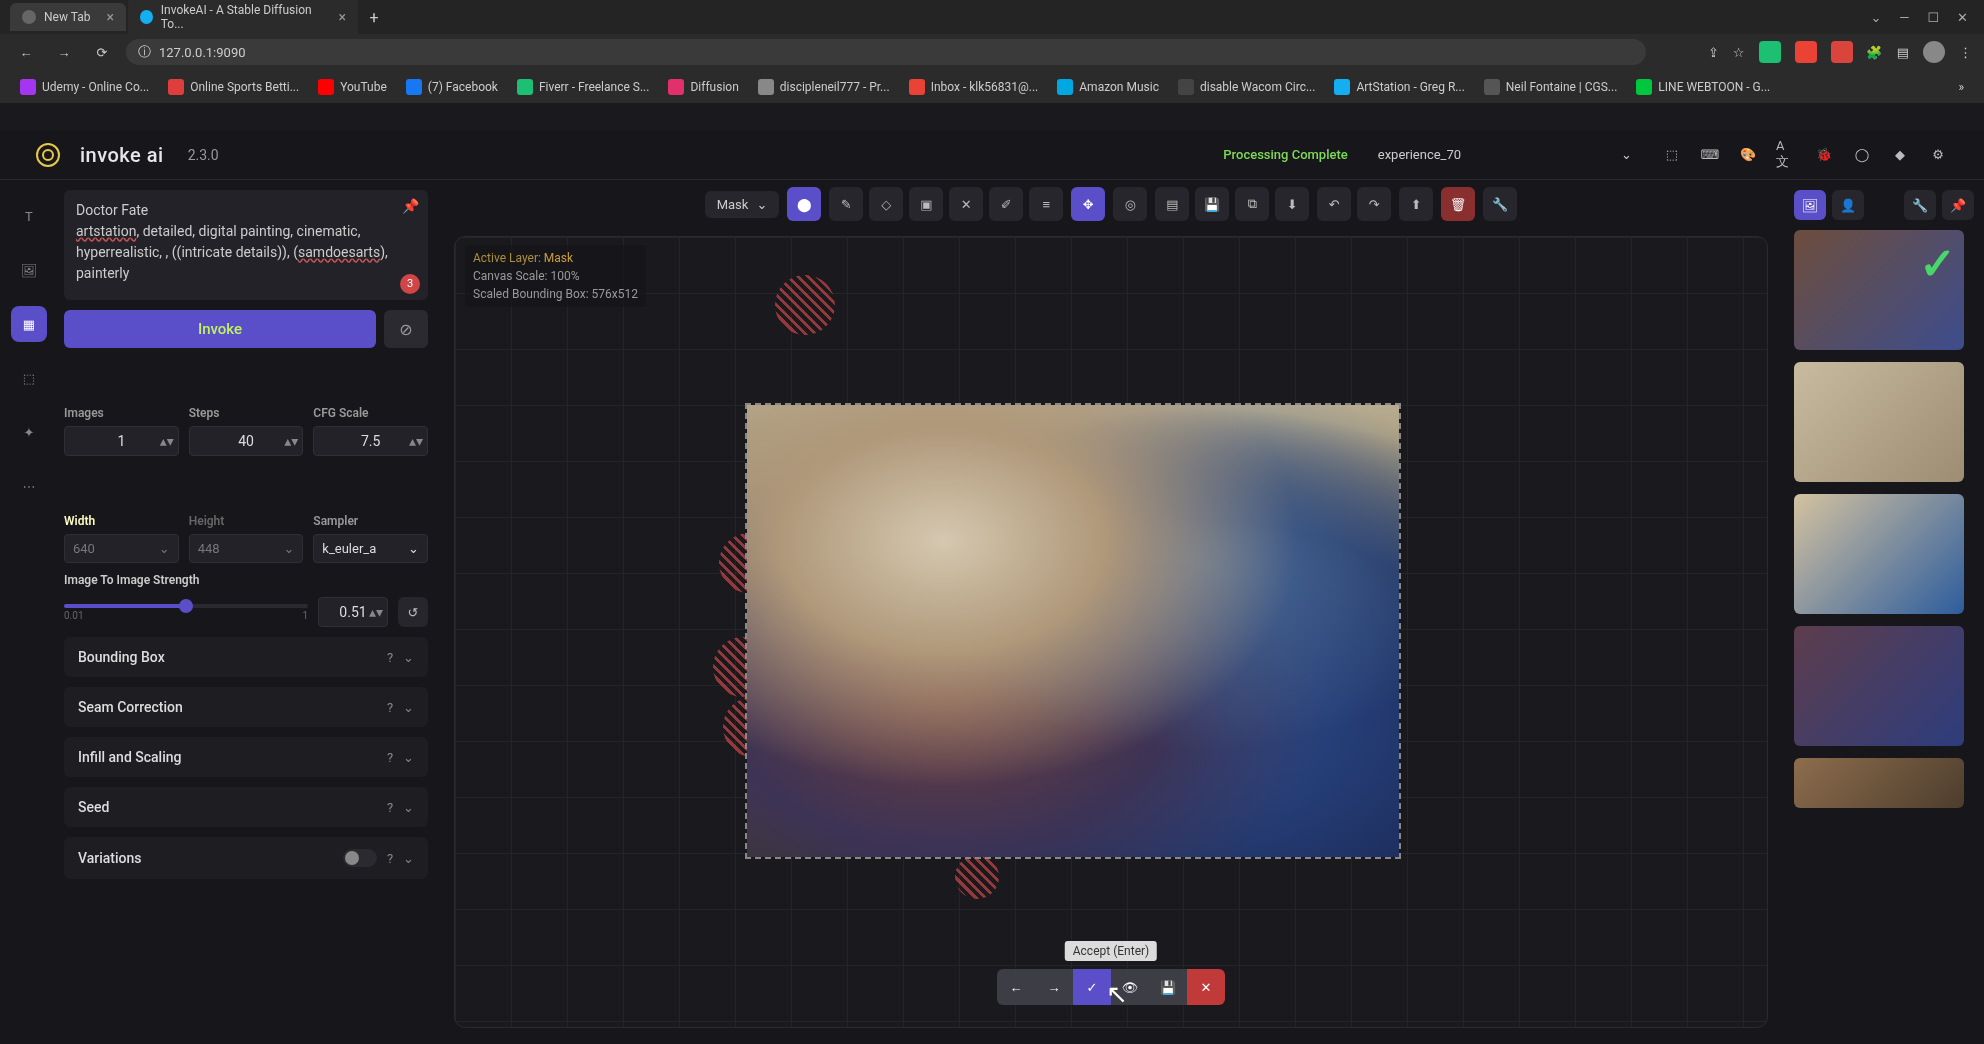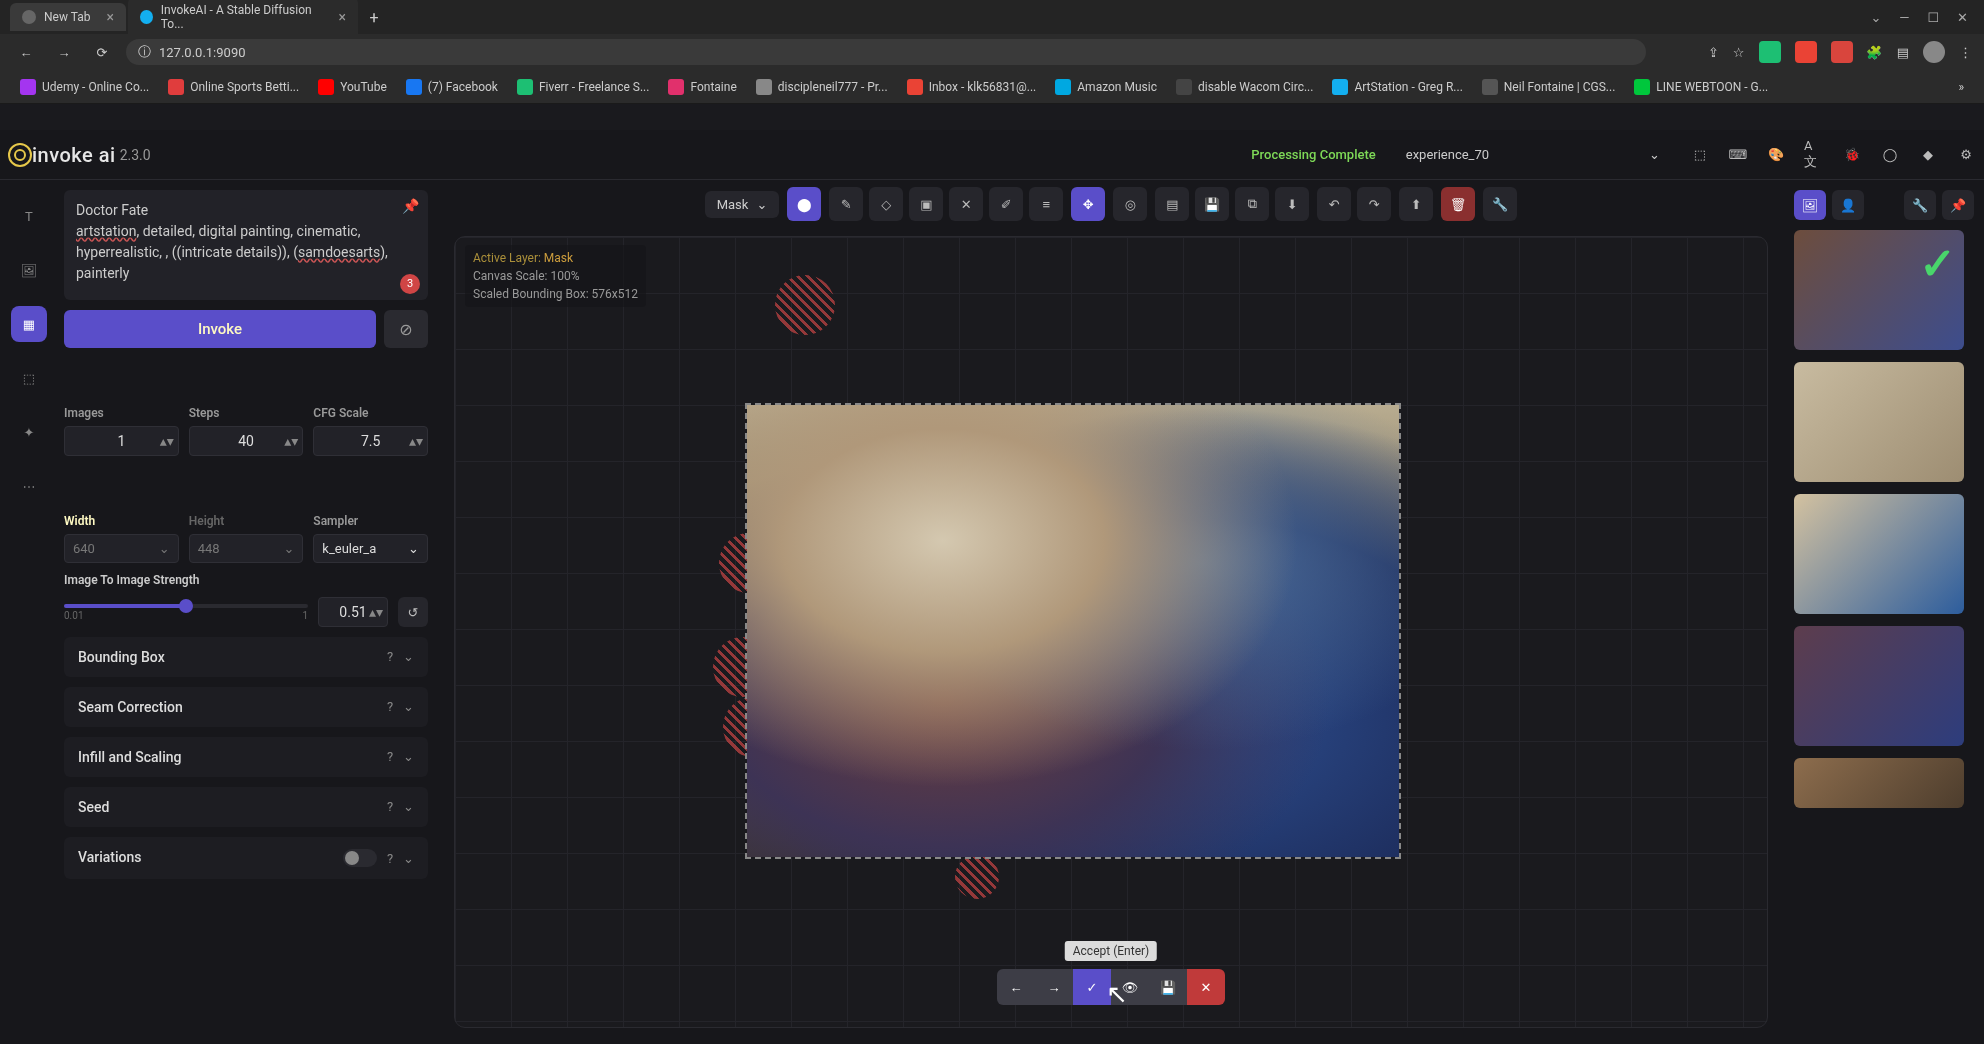--- a/index.html
+++ b/index.html
@@ -20,21 +20,21 @@
 .url-field { flex:0 0 1520px; background:#3a3a3a; border-radius:16px; padding:4px 12px; color:#ccc; font-size:13px; display:flex; align-items:center; gap:8px; }
 .addr-right { margin-left:auto; display:flex; gap:14px; align-items:center; color:#ccc; }
 .ext-icon { width:22px; height:22px; border-radius:4px; display:inline-block; }
 
 .bookmarks { height:34px; display:flex; align-items:center; gap:19px; padding:0 20px; background:#2b2b2b; border-bottom:1px solid #1a1a1a; font-size:12px; color:#ccc; }
 .bm-item { display:flex; align-items:center; gap:6px; cursor:pointer; }
 .bm-icon { width:16px; height:16px; border-radius:3px; display:inline-block; }
 
 
 .app { position:absolute; top:130px; left:0; right:0; bottom:0; display:flex; flex-direction:column; background:#17171b; }
-.app-header { height:50px; display:flex; align-items:center; padding:0 8px; gap:0; border-bottom:1px solid #2a2a30; }
+.app-header { height:50px; display:flex; align-items:center; padding:0 36px; gap:20px; border-bottom:1px solid #2a2a30; }
 .logo-ring { width:24px; height:24px; border:2px solid #e6c84a; border-radius:50%; position:relative; }
 .logo-ring::after { content:''; position:absolute; inset:4px; border:2px solid #e6c84a; border-radius:50%; }
 .app-title { font-size:20px; font-weight:500; color:#e6e6e6; letter-spacing:.5px; }
 .app-version { font-size:14px; color:#999; margin-left:4px; }
 .status-area { margin-left:auto; display:flex; align-items:center; gap:20px; }
 .status-complete { color:#7ed957; font-size:13px; font-weight:500; }
 .model-select { display:flex; align-items:center; gap:160px; padding:4px 10px; border-radius:4px; color:#ccc; cursor:pointer; }
 .hdr-icons { display:flex; gap:18px; color:#bbb; }
 .hdr-icon { width:20px; height:20px; display:flex; align-items:center; justify-content:center; cursor:pointer; }
 
@@ -47,38 +47,38 @@
 
 
 .settings { width:380px; background:#17171b; padding:10px 10px 10px 6px; display:flex; flex-direction:column; gap:10px; }
 .prompt-box { background:#222228; border-radius:6px; padding:10px 12px; position:relative; min-height:110px; color:#ccc; font-size:14px; line-height:1.5; }
 .prompt-box .pin { position:absolute; right:8px; top:6px; color:#888; }
 .prompt-box .badge { position:absolute; right:8px; bottom:6px; background:#d04545; color:#fff; width:20px; height:20px; border-radius:50%; display:flex; align-items:center; justify-content:center; font-size:11px; }
 .neg-box { background:#222228; border-radius:6px; padding:10px 12px; min-height:66px; color:#aaa; font-size:13px; line-height:1.45; position:relative; overflow:hidden; }
 .neg-scroll { position:absolute; right:0; top:6px; bottom:6px; width:6px; background:#17171b; }
 .neg-scroll::before{content:'';position:absolute;left:0;top:0;width:6px;height:18px;background:#5a4ec9;border-radius:3px;}
 .invoke-row { display:flex; gap:8px; }
-.invoke-btn { flex:1; background:#5a4ec9; color:#fef9c3; border:none; border-radius:6px; padding:10px; font-size:15px; font-weight:500; cursor:pointer; }
+.invoke-btn { flex:1; background:#5a4ec9; color:#bef264; border:none; border-radius:6px; padding:10px; font-size:15px; font-weight:500; cursor:pointer; }
 .cancel-btn { width:44px; background:#2a2a30; border:none; border-radius:6px; color:#999; font-size:16px; cursor:pointer; }
 
 .param-row { display:flex; gap:10px; }
 .param { flex:1;margin-top:48px; }
 .param-label { font-size:12px; color:#999; margin-bottom:6px; display:block; font-weight:600; }
 .num-input { background:#222228; border:1px solid #2f2f36; border-radius:4px; padding:6px 8px; color:#ddd; font-size:14px; width:100%; display:flex; align-items:center; justify-content:center; position:relative; }
 .num-input .stepper { position:absolute; right:4px; top:2px; bottom:2px; width:14px; display:flex; flex-direction:column; justify-content:center; color:#888; }
 .sel { background:#222228; border:1px solid #2f2f36; border-radius:4px; padding:6px 8px; color:#ddd; font-size:13px; width:100%; display:flex; align-items:center; justify-content:space-between; }
 
 .strength-label { font-size:12px; color:#ccc; font-weight:600; }
 .slider-row { display:flex; align-items:center; gap:10px; }
 .slider-track { flex:1; height:4px; background:#2a2a30; border-radius:2px; position:relative; }
 .slider-fill { position:absolute; left:0; top:0; bottom:0; width:50%; background:#5a4ec9; border-radius:2px; }
 .slider-thumb { position:absolute; left:50%; top:50%; transform:translate(-50%,-50%); width:14px; height:14px; background:#5a4ec9; border-radius:50%; }
 .slider-vals { display:flex; justify-content:space-between; font-size:10px; color:#666; margin-top:2px; }
 
-.accordion { background:#1d1d22; border-radius:6px; padding:12px 14px; display:flex; align-items:flex-start; justify-content:space-between; cursor:pointer; }
+.accordion { background:#1d1d22; border-radius:6px; padding:12px 14px; display:flex; align-items:center; justify-content:space-between; cursor:pointer; }
 .acc-title { font-size:14px; color:#ddd; font-weight:500; }
 .acc-right { display:flex; gap:10px; align-items:center; color:#888; }
 .toggle { width:34px; height:18px; background:#2a2a30; border-radius:9px; position:relative; }
 .toggle::after { content:''; position:absolute; left:2px; top:2px; width:14px; height:14px; background:#888; border-radius:50%; }
 
 
 .canvas-area { flex:1; display:flex; flex-direction:column; position:relative; }
 .canvas-toolbar { height:48px; display:flex; align-items:center; justify-content:center; gap:8px; padding:0 20px; }
 .tb-group { display:flex; gap:6px; align-items:center; }
 .tb-btn { width:34px; height:34px; background:#26262c; border-radius:6px; display:flex; align-items:center; justify-content:center; color:#bbb; cursor:pointer; }
@@ -176,21 +176,21 @@
     <div class="bm-item">
         <span class="bm-icon" style="background:#1877f2"></span>
         <span>(7) Facebook</span>
       </div>
     <div class="bm-item">
         <span class="bm-icon" style="background:#1dbf73"></span>
         <span>Fiverr - Freelance S...</span>
       </div>
     <div class="bm-item">
         <span class="bm-icon" style="background:#e1306c"></span>
-        <span>Fontaine</span>
+        <span>Diffusion</span>
       </div>
     <div class="bm-item">
         <span class="bm-icon" style="background:#888"></span>
         <span>discipleneil777 - Pr...</span>
       </div>
     <div class="bm-item">
         <span class="bm-icon" style="background:#ea4335"></span>
         <span>Inbox - klk56831@...</span>
       </div>
     <div class="bm-item">

